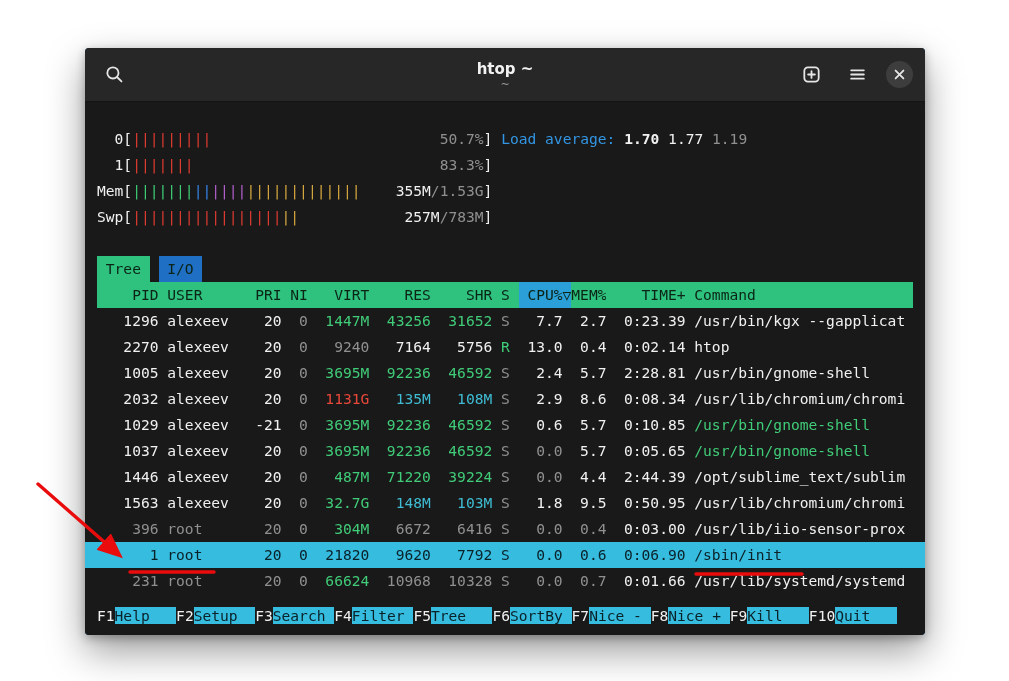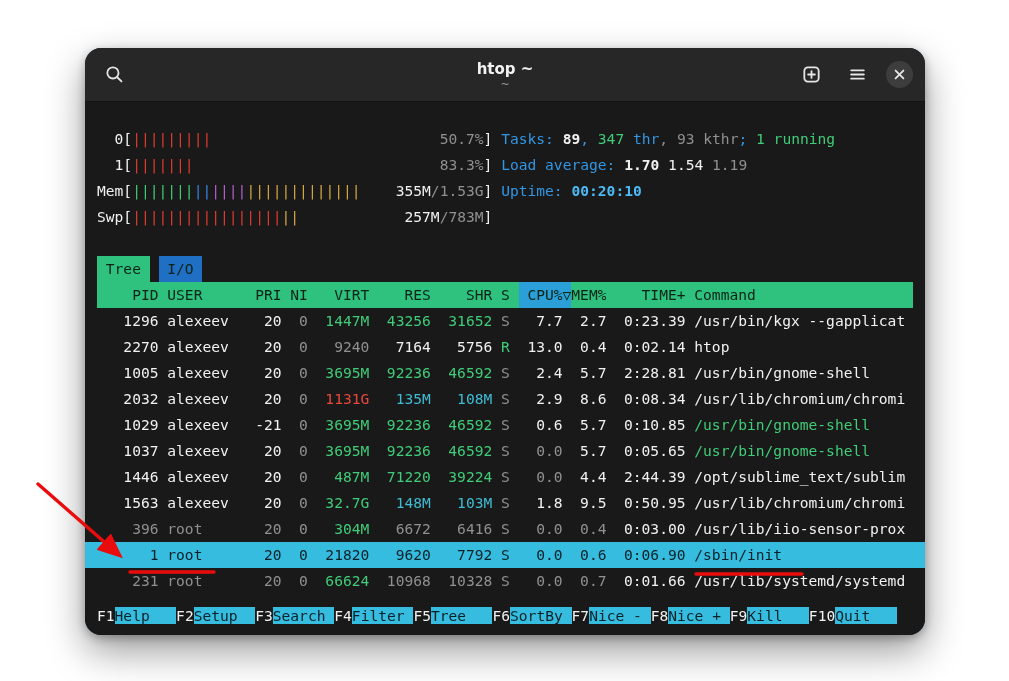--- a/index.html
+++ b/index.html
@@ -1,20 +1,20 @@
 <!DOCTYPE html>
 <html style="--green: #2ec27e; --blue: #1f6fc5; --cyan: #36bcdf; --sortblue: #2b9fd8; --annot: #ea0c0c; --tw: #f1f1f1; --td: #909090; --tg: #40cc78; --tc: #3fbcd3; --tr: #e8483a; --tb: #3296e4; --ty: #d3a53f; --tm: #b05ecc; --tk: #0a2128; --tcy: #4dbaf5; --thdr: #0b2416; --barr: #dd3b2f; --barg: #3ecb75; --barb: #3584e4; --barm: #b05ecc; --bary: #d3a53f;"><head>
 <meta charset="utf-8">
 <style>
   *{margin:0;padding:0;box-sizing:border-box}
   html,body{width:1009px;height:681px}
   body{background:#ffffff;position:relative;overflow:hidden;font-family:"DejaVu Sans Mono","Liberation Mono",monospace}
 
   .window{position:absolute;left:85px;top:48px;width:840px;height:587px;background:#0c4a6e;
-    border-radius:16px;overflow:hidden;display:flex;flex-direction:column;
+    border-radius:4px;overflow:hidden;display:flex;flex-direction:column;
     box-shadow:0 16px 38px rgba(0,0,0,.40),0 3px 10px rgba(0,0,0,.28)}
 
   .titlebar{flex:0 0 54px;background:#272727;border-bottom:1px solid #141414;display:flex;
     align-items:center;justify-content:space-between;padding:0 12px;position:relative}
   .title-wrap{position:absolute;left:50%;top:50%;transform:translate(-50%,-50%);text-align:center;
     font-family:"DejaVu Sans","Liberation Sans",sans-serif}
   .title{font-size:15px;font-weight:bold;color:#f2f2f2;line-height:18px}
   .subtitle{font-size:11px;color:#9b9b9b;line-height:13px}
   .tb-btn{width:34px;height:34px;border:none;background:transparent;display:flex;align-items:center;
     justify-content:center;padding:0;cursor:pointer;border-radius:8px}
@@ -103,23 +103,21 @@
 
   <div class="terminal">
     <div class="toprow">
       <div class="meters-col">
           <div class="tline"><span class="mlabel c-w">0</span><span class="c-w">[</span><span class="minner"><span class="mbars"><span class="bar-r">|||||||||</span></span><span class="mval"><span class="c-d">50.7%</span></span></span><span class="c-w">]</span></div>
           <div class="tline"><span class="mlabel c-w">1</span><span class="c-w">[</span><span class="minner"><span class="mbars"><span class="bar-r">|||||||</span></span><span class="mval"><span class="c-d">83.3%</span></span></span><span class="c-w">]</span></div>
           <div class="tline"><span class="mlabel c-w">Mem</span><span class="c-w">[</span><span class="minner"><span class="mbars"><span class="bar-g">|||||||</span><span class="bar-b">||</span><span class="bar-m">||||</span><span class="bar-y">|||||||||||||</span></span><span class="mval"><span class="c-w">355M</span><span class="c-d">/1.53G</span></span></span><span class="c-w">]</span></div>
           <div class="tline"><span class="mlabel c-w">Swp</span><span class="c-w">[</span><span class="minner"><span class="mbars"><span class="bar-r">|||||||||||||||||</span><span class="bar-y">||</span></span><span class="mval"><span class="c-w">257M</span><span class="c-d">/783M</span></span></span><span class="c-w">]</span></div>
         </div>
       <div class="info-col">
-          <div class="tline"><span class="c-b">Tasks: </span><span class="c-wb">89</span><span class="c-b">, </span><span class="c-g">347</span><span class="c-b"> thr</span><span class="c-d">, </span><span class="c-d">93</span><span class="c-d"> kthr</span><span class="c-b">; </span><span class="c-g">1</span><span class="c-g"> running</span></div>
-          <div class="tline"><span class="c-b">Load average: </span><span class="c-wb">1.70 </span><span class="c-w">1.54 </span><span class="c-d">1.19</span></div>
-          <div class="tline"><span class="c-b">Uptime: </span><span class="c-cy">00:20:10</span></div>
+          <div class="tline"><span class="c-b">Load average: </span><span class="c-wb">1.70 </span><span class="c-w">1.77 </span><span class="c-d">1.19</span></div>
         </div>
     </div>
     <div class="spacer"></div>
     <div class="tabs"><span class="tab active">Tree</span><span class="tab">I/O</span></div>
     <div class="table">
         <div class="prow phead"><span class="cell a-right" style="width: 7ch;">PID</span><span class="gap"> </span><span class="cell a-left" style="width: 9ch;">USER</span><span class="gap"> </span><span class="cell a-right" style="width: 3ch;">PRI</span><span class="gap"> </span><span class="cell a-right" style="width: 2ch;">NI</span><span class="gap"> </span><span class="cell a-right" style="width: 6ch;">VIRT</span><span class="gap"> </span><span class="cell a-right" style="width: 6ch;">RES</span><span class="gap"> </span><span class="cell a-right" style="width: 6ch;">SHR</span><span class="gap"> </span><span class="cell a-left" style="width: 1ch;">S</span><span class="gap"> </span><span class="cell a-right sorted" style="width: 5ch;">CPU%</span><span class="gap sorted">▽</span><span class="cell a-right" style="width: 4ch;">MEM%</span><span class="gap"> </span><span class="cell a-right" style="width: 8ch;">TIME+</span><span class="gap"> </span><span class="cell a-left">Command</span></div>
         <div class="prow"><span class="cell a-right c-w" style="width: 7ch;">1296</span><span class="gap"> </span><span class="cell a-left c-w" style="width: 9ch;">alexeev</span><span class="gap"> </span><span class="cell a-right c-w" style="width: 3ch;">20</span><span class="gap"> </span><span class="cell a-right c-d" style="width: 2ch;">0</span><span class="gap"> </span><span class="cell a-right c-g" style="width: 6ch;">1447M</span><span class="gap"> </span><span class="cell a-right c-g" style="width: 6ch;">43256</span><span class="gap"> </span><span class="cell a-right c-g" style="width: 6ch;">31652</span><span class="gap"> </span><span class="cell a-left c-d" style="width: 1ch;">S</span><span class="gap"> </span><span class="cell a-right c-w" style="width: 5ch;">7.7</span><span class="gap"> </span><span class="cell a-right c-w" style="width: 4ch;">2.7</span><span class="gap"> </span><span class="cell a-right c-w" style="width: 8ch;">0:23.39</span><span class="gap"> </span><span class="cell a-left c-w">/usr/bin/kgx --gapplicat</span></div>
         <div class="prow"><span class="cell a-right c-w" style="width: 7ch;">2270</span><span class="gap"> </span><span class="cell a-left c-w" style="width: 9ch;">alexeev</span><span class="gap"> </span><span class="cell a-right c-w" style="width: 3ch;">20</span><span class="gap"> </span><span class="cell a-right c-d" style="width: 2ch;">0</span><span class="gap"> </span><span class="cell a-right c-d" style="width: 6ch;">9240</span><span class="gap"> </span><span class="cell a-right c-w" style="width: 6ch;">7164</span><span class="gap"> </span><span class="cell a-right c-w" style="width: 6ch;">5756</span><span class="gap"> </span><span class="cell a-left c-g" style="width: 1ch;">R</span><span class="gap"> </span><span class="cell a-right c-w" style="width: 5ch;">13.0</span><span class="gap"> </span><span class="cell a-right c-w" style="width: 4ch;">0.4</span><span class="gap"> </span><span class="cell a-right c-w" style="width: 8ch;">0:02.14</span><span class="gap"> </span><span class="cell a-left c-w">htop</span></div>
         <div class="prow"><span class="cell a-right c-w" style="width: 7ch;">1005</span><span class="gap"> </span><span class="cell a-left c-w" style="width: 9ch;">alexeev</span><span class="gap"> </span><span class="cell a-right c-w" style="width: 3ch;">20</span><span class="gap"> </span><span class="cell a-right c-d" style="width: 2ch;">0</span><span class="gap"> </span><span class="cell a-right c-g" style="width: 6ch;">3695M</span><span class="gap"> </span><span class="cell a-right c-g" style="width: 6ch;">92236</span><span class="gap"> </span><span class="cell a-right c-g" style="width: 6ch;">46592</span><span class="gap"> </span><span class="cell a-left c-d" style="width: 1ch;">S</span><span class="gap"> </span><span class="cell a-right c-w" style="width: 5ch;">2.4</span><span class="gap"> </span><span class="cell a-right c-w" style="width: 4ch;">5.7</span><span class="gap"> </span><span class="cell a-right c-w" style="width: 8ch;">2:28.81</span><span class="gap"> </span><span class="cell a-left c-w">/usr/bin/gnome-shell</span></div>
         <div class="prow"><span class="cell a-right c-w" style="width: 7ch;">2032</span><span class="gap"> </span><span class="cell a-left c-w" style="width: 9ch;">alexeev</span><span class="gap"> </span><span class="cell a-right c-w" style="width: 3ch;">20</span><span class="gap"> </span><span class="cell a-right c-d" style="width: 2ch;">0</span><span class="gap"> </span><span class="cell a-right c-r" style="width: 6ch;">1131G</span><span class="gap"> </span><span class="cell a-right c-c" style="width: 6ch;">135M</span><span class="gap"> </span><span class="cell a-right c-c" style="width: 6ch;">108M</span><span class="gap"> </span><span class="cell a-left c-d" style="width: 1ch;">S</span><span class="gap"> </span><span class="cell a-right c-w" style="width: 5ch;">2.9</span><span class="gap"> </span><span class="cell a-right c-w" style="width: 4ch;">8.6</span><span class="gap"> </span><span class="cell a-right c-w" style="width: 8ch;">0:08.34</span><span class="gap"> </span><span class="cell a-left c-w">/usr/lib/chromium/chromi</span></div>

